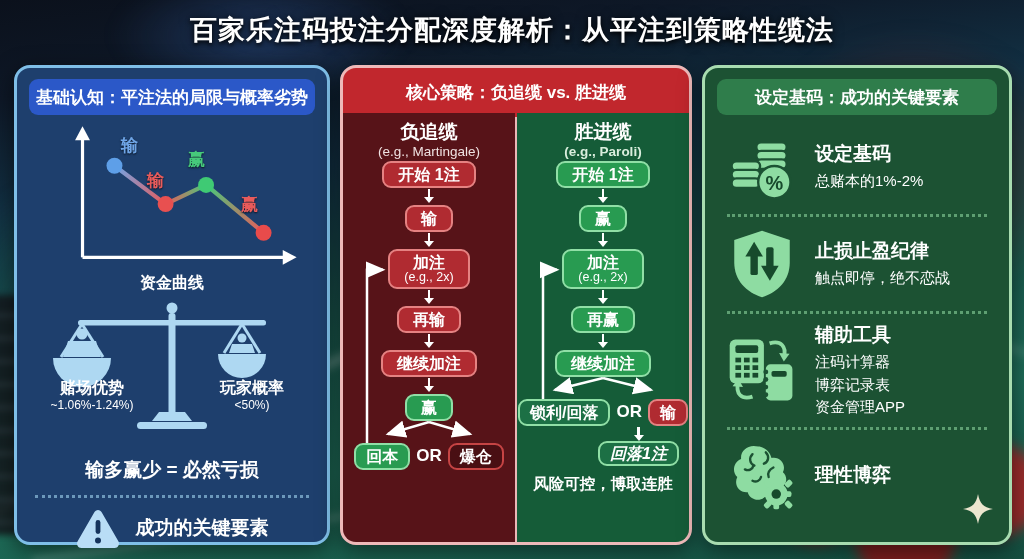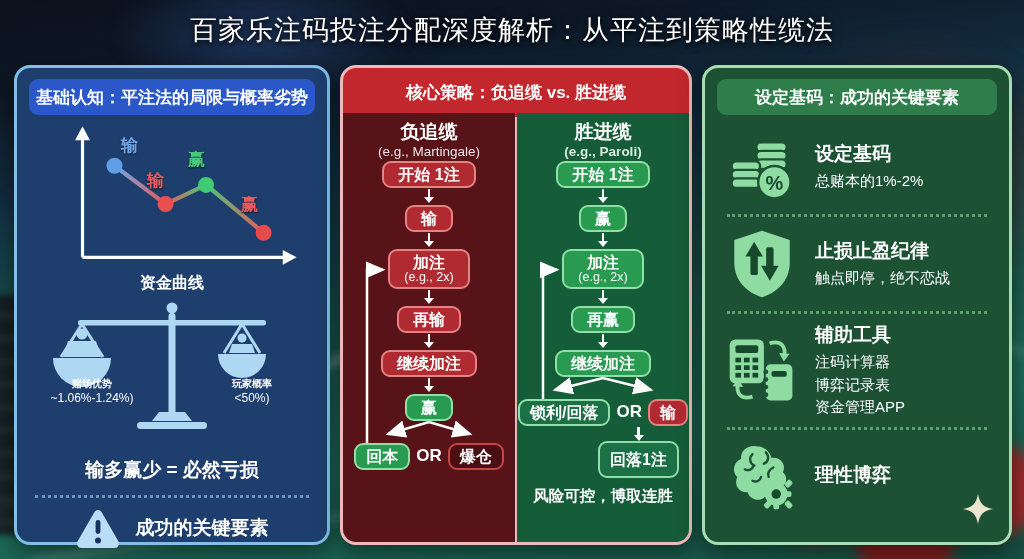--- a/index.html
+++ b/index.html
@@ -22,42 +22,42 @@
   .line3{right:-20px;top:310px;width:320px;height:4px;background:rgba(255,255,255,.22);
          transform:rotate(16deg);filter:blur(5px);}
   .chips1{left:-14px;top:295px;width:72px;height:240px;border-radius:12px;opacity:.85;filter:blur(3px);
           background:repeating-linear-gradient(180deg,#14171c 0 18px,#262b33 18px 23px);}
   .chips2{right:-30px;bottom:-40px;width:330px;height:170px;filter:blur(7px);
           background:radial-gradient(circle at 28% 42%,#8e2727 0 42px,transparent 43px),
                      radial-gradient(circle at 55% 62%,#7c1f1f 0 50px,transparent 51px),
                      radial-gradient(circle at 82% 36%,#9a2c2c 0 46px,transparent 47px);}
   
   .title{position:absolute;top:12px;left:0;right:0;text-align:center;color:#fff;
-         font-size:27px;font-weight:normal;letter-spacing:1px;
+         font-size:27px;font-weight:bold;letter-spacing:1px;
          text-shadow:0 2px 4px rgba(0,0,0,.95),0 0 12px rgba(0,0,0,.7);}
   
   .panel{position:absolute;top:65px;height:480px;border-radius:16px;box-sizing:border-box;
          box-shadow:0 6px 22px rgba(0,0,0,.5);}
   .panel-left{left:14px;width:316px;background:#1e3f6d;border:3px solid #7fbfe8;}
   .panel-mid{left:340px;width:352px;background:#ecb6b6;border:3px solid #eeb9b9;overflow:hidden;}
   .panel-right{left:702px;width:310px;background:#1c5233;border:3px solid #a8dcb0;}
   .phead{margin:11px 12px 6px;height:36px;border-radius:9px;display:flex;align-items:center;
          justify-content:center;color:#fff;font-weight:bold;font-size:17px;}
   .phead-blue{background:#2b58c8;}
   .phead-green{background:#2f7d4b;}
   
   .chartwrap{position:relative;height:150px;margin:2px 8px 0;}
   .chartwrap svg{position:absolute;inset:0;}
   .ptlabel{position:absolute;font-size:17px;font-weight:bold;text-shadow:0 1px 2px rgba(0,0,0,.7);}
   .pt-blue{color:#6fa6e8;} .pt-red{color:#e85b5b;} .pt-green{color:#46c97b;}
   .chartcap{text-align:center;color:#fff;font-weight:bold;font-size:16px;margin-top:2px;}
   .balwrap{position:relative;height:150px;margin:4px 6px 0;}
   .balwrap svg{position:absolute;left:50%;top:2px;transform:translateX(-50%);}
   .bal-label{position:absolute;top:80px;width:130px;text-align:center;color:#fff;line-height:1.25;}
-  .bal-label .bt{font-size:10px;font-weight:bold;}
+  .bal-label .bt{font-size:16px;font-weight:bold;}
   .bal-label .bs{font-size:12px;}
   .bal-l{left:4px;} .bal-r{right:4px;}
   .concl{text-align:center;color:#fff;font-size:19px;font-weight:bold;margin-top:9px;}
   .ldiv{border-top:3px dotted rgba(160,212,240,.6);margin:12px 18px 10px;}
   .warnrow{display:flex;align-items:center;justify-content:center;gap:16px;}
   .warnrow .wt{color:#fff;font-size:19px;font-weight:bold;}
   
   .mid-head{height:49px;background:#c1272d;display:flex;align-items:center;justify-content:center;
             color:#fff;font-weight:bold;font-size:17px;}
   .mid-cols{position:absolute;top:45px;left:0;right:0;bottom:0;display:flex;gap:2px;}
@@ -79,21 +79,21 @@
   .fsub{display:block;font-size:12.5px;font-weight:normal;line-height:13px;}
   .arr{width:2.5px;height:8px;background:#fff;position:relative;margin-top:1px;margin-bottom:6px;}
   .arr::after{content:"";position:absolute;left:50%;top:100%;transform:translateX(-50%);
               border:5px solid transparent;border-top:6px solid #fff;}
   .split{margin-top:0;}
   .outrow{display:flex;align-items:center;gap:6px;margin-top:2px;}
   .outrow .fbox{margin-top:2px;padding:3px 10px;}
   .or{color:#fff;font-weight:bold;font-size:17px;}
   .finrow{width:100%;display:flex;justify-content:flex-end;padding-right:10px;box-sizing:border-box;}
   .finstack{display:flex;flex-direction:column;align-items:center;}
-  .finstack .fbox{margin-top:0;padding:8px 10px;}
+  .finstack .fbox{margin-top:0;padding:2px 10px;font-style:italic;}
   .flow-cap{color:#fff;font-size:15.5px;font-weight:bold;margin-top:12px;}
   
   .kbody{position:absolute;top:53px;left:0;right:0;bottom:0;padding:0 14px;}
   .kitem{display:flex;align-items:center;gap:14px;padding:7px 4px;}
   .kicon{width:78px;height:78px;flex:none;display:flex;align-items:center;justify-content:center;}
   .ktitle{color:#fff;font-size:19px;font-weight:bold;margin-bottom:3px;}
   .kline{color:#fff;font-size:15px;line-height:1.5;}
   .kdiv{border-top:3px dotted rgba(150,222,165,.55);margin:1px 8px;}
   .sparkle{position:absolute;right:14px;bottom:12px;}
 </style>

